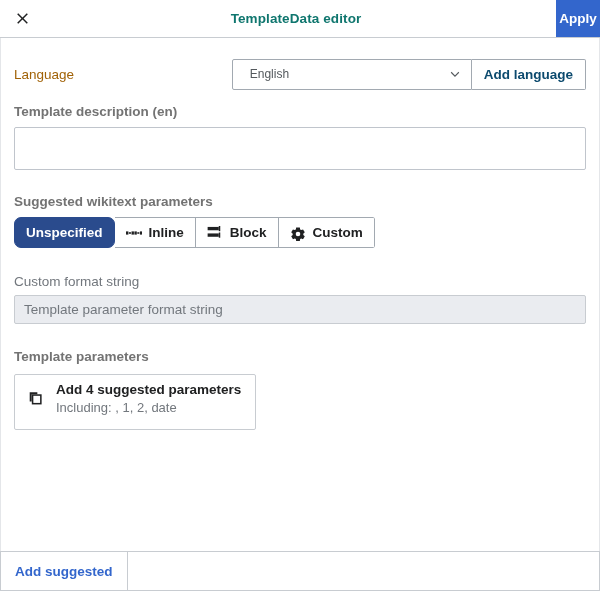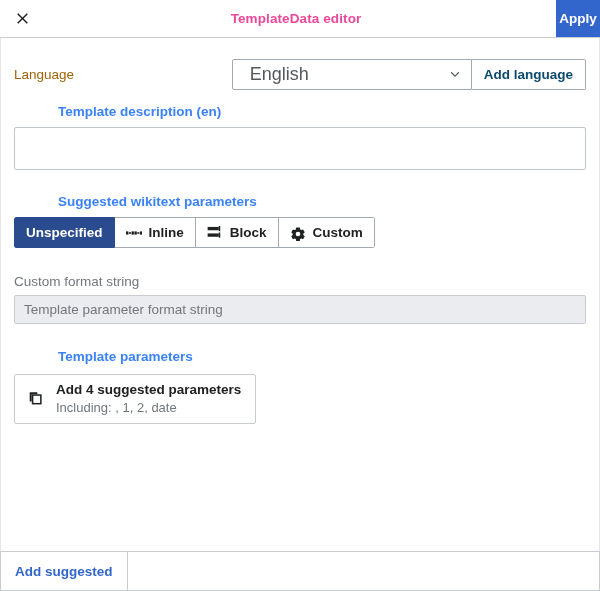--- a/index.html
+++ b/index.html
@@ -43,21 +43,21 @@
     padding: 0;
   }
   .close-btn svg { display: block; }
   .titlebar-title {
     flex: 1;
     display: flex;
     align-items: center;
     justify-content: center;
     font-size: 13.5px;
     font-weight: bold;
-    color: #ec4899;
+    color: #0f766e;
     letter-spacing: 0.1px;
     margin-left: -44px;
     padding-left: 36px;
   }
   .apply-btn {
     width: 44px;
     background: #3366cc;
     color: #ffffff;
     font-size: 13.5px;
     font-weight: bold;
@@ -105,21 +105,21 @@
     background: #ffffff;
     border-radius: 2px 0 0 2px;
     display: flex;
     align-items: center;
     padding: 0 9px;
     box-sizing: border-box;
     cursor: pointer;
     position: relative;
   }
   .lang-select-value {
-    font-size: 18px;
+    font-size: 12px;
     color: #54595d;
     flex: 1;
     padding-left: 8px;
   }
   .chev {
     width: 14px;
     height: 14px;
     flex: 0 0 auto;
   }
   .add-language-btn {
@@ -135,23 +135,22 @@
     align-items: center;
     cursor: pointer;
     font-family: "Liberation Sans", sans-serif;
     white-space: nowrap;
   }
 
   
   .section-heading {
     font-size: 13.5px;
     font-weight: bold;
-    color: #3b82f6;
+    color: #737373;
     margin-top: 14px;
-    margin-left: 44px;
   }
 
   
   .desc-area {
     margin-top: 8px;
     height: 43px;
     border: 1px solid #c0c5cc;
     border-radius: 2px;
     background: #ffffff;
     box-sizing: border-box;
@@ -194,20 +193,21 @@
   }
   .seg:first-child {
     border-left: 1px solid #a2a9b1;
     border-radius: 2px 0 0 2px;
   }
   .seg:last-child { border-radius: 0 2px 2px 0; }
   .seg.selected {
     background: #2a4b8d;
     border-color: #2a4b8d;
     color: #ffffff;
+    border-radius: 7px;
   }
   .seg-icon {
     display: flex;
     align-items: center;
     justify-content: center;
     width: 16px;
     height: 16px;
     flex: 0 0 auto;
   }
 
@@ -238,21 +238,21 @@
   .heading-params { margin-top: 25px; }
 
   .suggest-btn {
     margin-top: 10px;
     display: inline-flex;
     align-items: center;
     gap: 10px;
     border: 1px solid #c8ccd1;
     border-radius: 2px;
     background: #ffffff;
-    padding: 7px 14px 7px 11px;
+    padding: 7px 14px 13px 11px;
     cursor: pointer;
     text-align: left;
     font-family: "Liberation Sans", sans-serif;
   }
   .suggest-icon {
     width: 20px;
     height: 20px;
     flex: 0 0 auto;
     display: flex;
     align-items: center;

